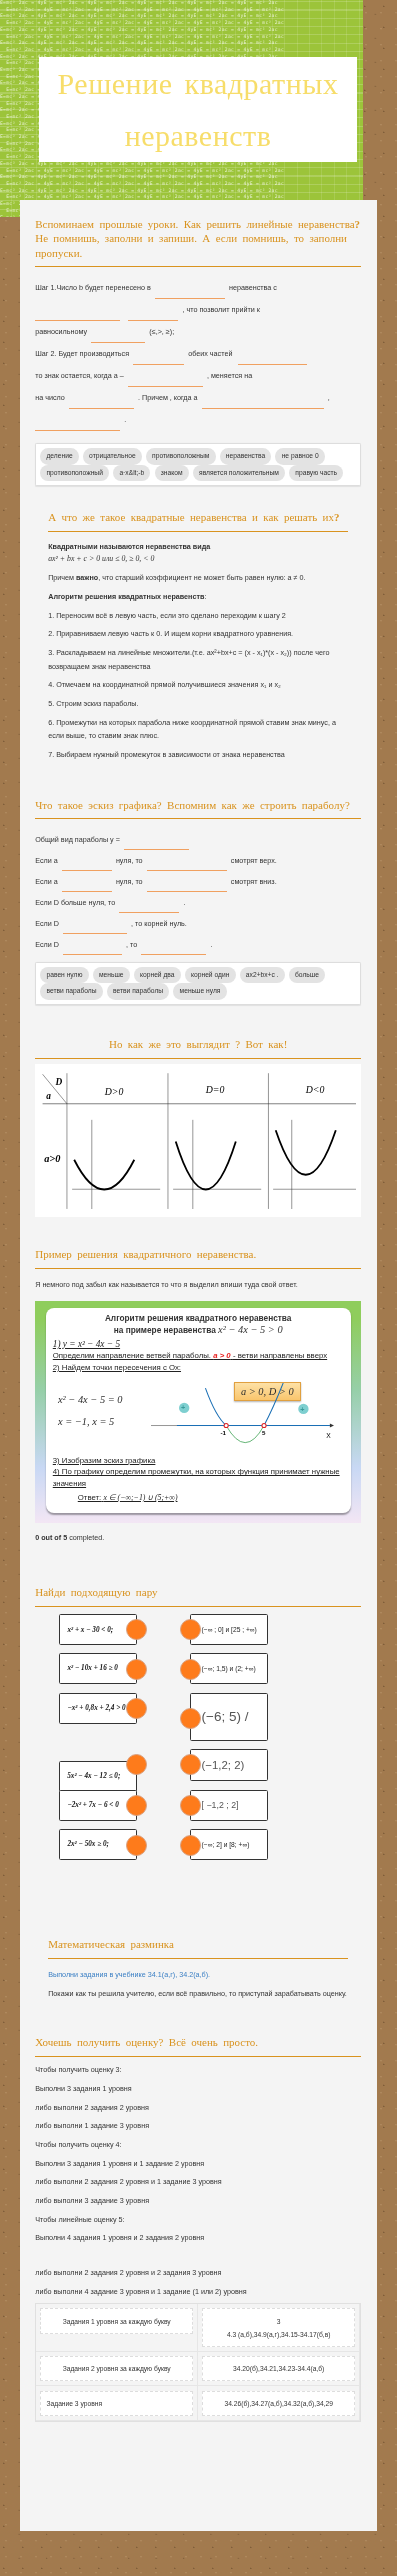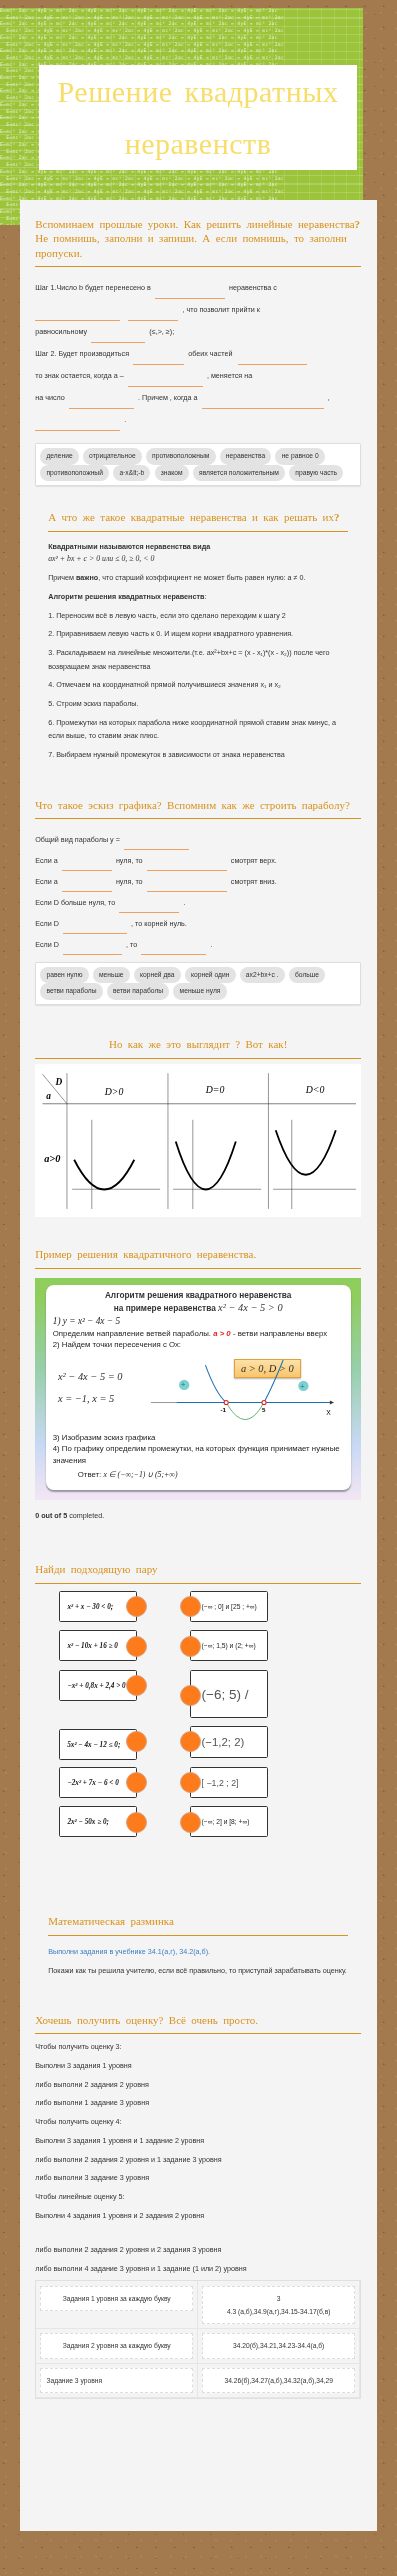--- a/index.html
+++ b/index.html
@@ -11,21 +11,21 @@
       radial-gradient(circle at 20% 30%, rgba(60,40,20,0.35) 0.5px, transparent 1px),
       radial-gradient(circle at 70% 60%, rgba(60,40,20,0.3) 0.5px, transparent 1px),
       radial-gradient(circle at 40% 80%, rgba(220,190,150,0.25) 0.5px, transparent 1px);
     background-size: 19px 21px, 27.4px 24px, 15px 16px;
     color: #2c2c2c;
     position: relative;
     height: 2576px;
     overflow: hidden;
   }
   .hero {
-    position: absolute; left: 0; top: 8px; width: 363px; height: 217px;
+    position: absolute; left: 0; top: 0; width: 363px; height: 217px;
     background-color: #9cc43a;
     background-image:
       repeating-linear-gradient(0deg, rgba(255,255,255,0.0) 0 7.2px, rgba(255,255,255,0.18) 7.2px 8.3px),
       repeating-linear-gradient(90deg, rgba(255,255,255,0.0) 0 11.4px, rgba(255,255,255,0.12) 11.4px 12.4px);
   }
   .hero-pattern {
     position: absolute; inset: 0; overflow: hidden;
     color: rgba(255,255,255,0.75); font-family: "DejaVu Sans Mono", monospace;
     font-size: 4.7px; line-height: 6.7px; white-space: pre; letter-spacing: 0.3px;
   }
@@ -68,21 +68,21 @@
   .figure { background: #fff; margin: 0 0; padding: 5.2px; }
   .example {
     background: linear-gradient(180deg, #8fcd5c 0%, #8fcd5c 8%, #96cfa8 40%, #c8d8f4 75%, #f3e6f4 100%);
     padding: 7.2px 10.4px 10.4px 10.4px;
   }
   .example-inner {
     background: #fff; border-radius: 8px; padding: 4.1px 7.2px 9.3px 7.2px;
     box-shadow: 0 1.6px 1.6px rgba(0,0,0,0.35);
   }
   .ex-title { text-align: center; font-weight: bold; font-size: 8.3px; line-height: 12.4px; color: #333; }
-  .ex-line { font-size: 7.8px; line-height: 11.4px; color: #222; }
+  .ex-line { font-size: 7.8px; line-height: 11.4px; color: #222; text-decoration: underline; }
   .mbox {
     position: absolute; background: #fff; border: 0.5px solid #333; border-radius: 1.6px;
     height: 31px; display: flex; align-items: center;
     font-family: "Liberation Serif", serif; font-size: 7.2px; font-weight: bold; color: #111;
   }
   .dot {
     position: absolute; width: 21px; height: 21px; border-radius: 50%;
     background: #fe7b1b; border: 0.5px solid #d8a080;
   }
   .grade-table { border: 0.5px solid #e0e0e0; display: grid; grid-template-columns: 1fr 1fr; }
@@ -268,20 +268,21 @@
         <line x1="486" y1="98" x2="486" y2="280" stroke="#333"></line>
         <line x1="450" y1="232" x2="620" y2="232" stroke="#333"></line>
         <path d="M455 118 Q 513 290 571 118" stroke="#000" stroke-width="3.5" fill="none"></path>
       </svg>
       
     </div>
   </div>
 
   <div class="section" style="padding-top:31px;">
     <div class="sec-head">Пример решения квадратичного неравенства.</div>
+    <div class="p">Я немного под забыл как называется то что я выделил впиши туда свой ответ.</div>
     <div class="example" style="margin-top:9.3px;">
       <div class="example-inner">
         <div class="ex-title">
           <div>Алгоритм решения квадратного неравенства</div>
           <div><span>на примере неравенства</span> <span class="math" style="font-weight:normal;font-size:10.4px">x² − 4x − 5 &gt; 0</span></div>
         </div>
         <div class="ex-line math" style="font-size:9.3px;margin-top:2.1px">1) y = x² − 4x − 5</div>
         <div class="ex-line">
           <span>Определим направление ветвей параболы.</span>
           <b style="color:#e8201f;font-style:italic">a &gt; 0</b>
@@ -322,21 +323,21 @@
 
   <div class="section" style="padding-top:36px;">
     <div class="sec-head" style="margin-bottom:5.2px">Найди подходящую пару</div>
     <div id="matching" style="position:relative;height:269px;">
         <div class="mbox" style="left: 24px; top: 2.1px; width: 78px; height: 31px; padding-left: 7.2px; font-style: italic;">x² + x − 30 &lt; 0;</div>
         <div class="dot" style="left: 91px; top: 7.2px;"></div>
         <div class="mbox" style="left: 24px; top: 41px; width: 78px; height: 31px; padding-left: 7.2px; font-style: italic;">x² − 10x + 16 ≥ 0</div>
         <div class="dot" style="left: 91px; top: 47px;"></div>
         <div class="mbox" style="left: 24px; top: 81px; width: 78px; height: 31px; padding-left: 7.2px; font-style: italic;">−x² + 0,8x + 2,4 &gt; 0</div>
         <div class="dot" style="left: 91px; top: 86px;"></div>
-        <div class="mbox" style="left: 24px; top: 140px; width: 78px; height: 31px; padding-left: 7px; font-style: italic;">5x² − 4x − 12 ≤ 0;</div>
+        <div class="mbox" style="left: 24px; top: 149px; width: 78px; height: 31px; padding-left: 7px; font-style: italic;">5x² − 4x − 12 ≤ 0;</div>
         <div class="dot" style="left: 91px; top: 142px;"></div>
         <div class="mbox" style="left: 24px; top: 178px; width: 78px; height: 31px; padding-left: 7.2px; font-style: italic;">−2x² + 7x − 6 &lt; 0</div>
         <div class="dot" style="left: 91px; top: 183px;"></div>
         <div class="mbox" style="left: 24px; top: 217px; width: 78px; height: 31px; padding-left: 7.2px; font-style: italic;">2x² − 50x ≥ 0;</div>
         <div class="dot" style="left: 91px; top: 223px;"></div>
         <div class="mbox" style="left: 155px; top: 2.1px; width: 78px; height: 31px; padding-left: 10.4px; font-weight: normal; font-size: 6.7px; font-family: &quot;Liberation Sans&quot;, sans-serif; color: rgb(34, 34, 34);">(−∞ ; 0] и [25 ; +∞)</div>
         <div class="dot" style="left: 145px; top: 7.2px;"></div>
         <div class="mbox" style="left: 155px; top: 41px; width: 78px; height: 31px; padding-left: 10.4px; font-weight: normal; font-size: 6.7px; font-family: &quot;Liberation Sans&quot;, sans-serif; color: rgb(34, 34, 34);">(−∞; 1,5) и (2; +∞)</div>
         <div class="dot" style="left: 145px; top: 47px;"></div>
         <div class="mbox" style="left: 155px; top: 81px; width: 78px; height: 48px; padding-left: 10.4px; font-weight: normal; font-size: 13.5px; font-family: &quot;Liberation Sans&quot;, sans-serif; color: rgb(85, 85, 85);">(−6; 5) /</div>

